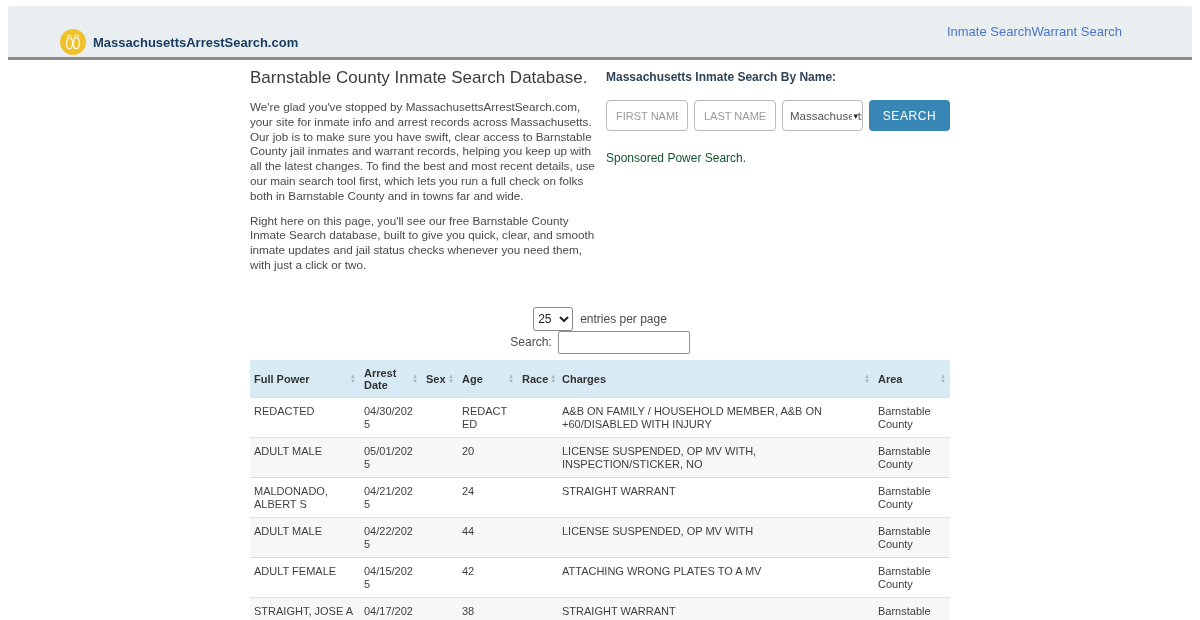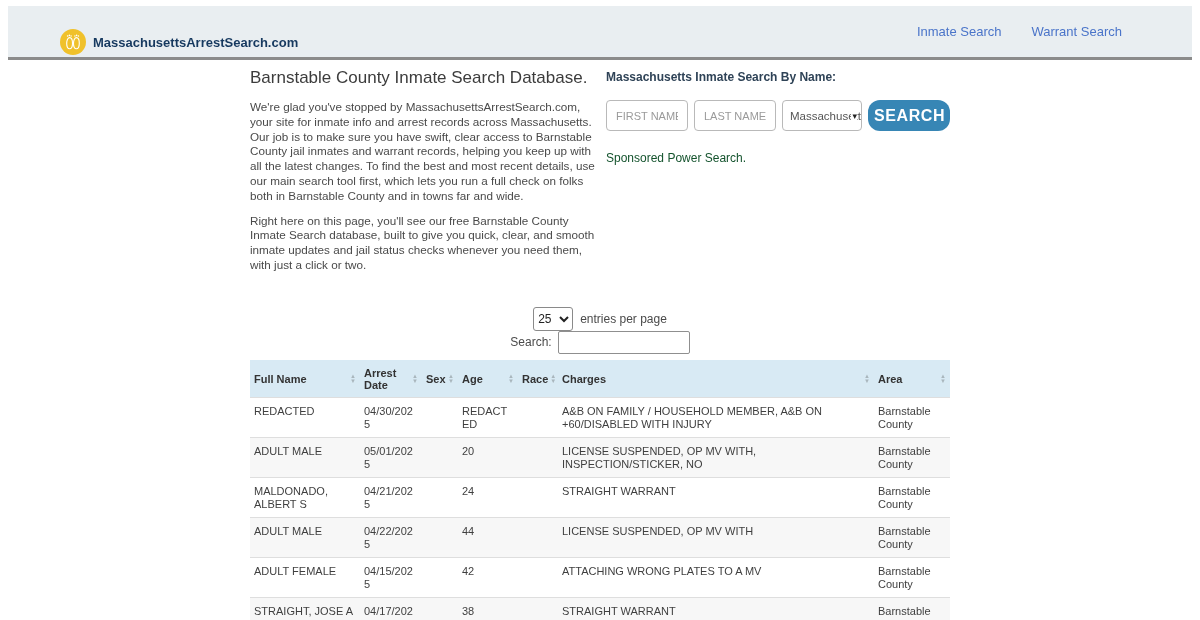--- a/index.html
+++ b/index.html
@@ -16,21 +16,21 @@
   .site-header {
     height:54px;
     background:#e9eef1;
     border-bottom:3px solid #8b8b8b;
     display:flex; align-items:center;
     padding:0 70px 0 52px;
   }
   .logo-wrap { display:flex; align-items:center; cursor:pointer;margin-top:21px; }
   .logo-circle { width:26px; height:26px; display:block; }
   .site-title { margin-left:7px; font-size:13px; font-weight:bold; color:#16395f; }
-  .nav { margin-left:auto; display:flex; gap:30px; }
+  .nav { margin-left:auto; display:flex; }
   .nav a { font-size:13px; color:#4a74c9; text-decoration:none; cursor:pointer; }
 
   
   .content { width:700px; margin:0 auto; }
   .two-col { display:flex; align-items:flex-start; margin-top:6px; }
   .col-left { width:345px; }
   .col-right { width:344px; margin-left:11px; }
 
   .page-title { font-size:17px; font-weight:400; color:#3c3c3c; margin:2px 0 12px 0; }
   .intro p { font-size:11.7px; line-height:14.8px; color:#4a4a4a; margin:0 0 10px 0; }
@@ -44,22 +44,22 @@
   }
   .form-row input::placeholder { color:#9a9a9a; }
   .state-select {
     width:82px; height:31px; border:1px solid #b9b9b9; border-radius:4px;
     background:#fff; position:relative; overflow:hidden; cursor:pointer;
     display:flex; align-items:center; padding:0 0 0 7px;
   }
   .state-select .state-text { font-size:11.5px; color:#555; white-space:nowrap; }
   .state-select .arrow { position:absolute; right:4px; top:50%; transform:translateY(-54%); font-size:9px; color:#222; background:#fff; padding-left:1px; }
   .search-btn {
-    width:82px; height:31px; border:none; border-radius:12px;
-    background:#3786b5; color:#fff; font-size:16px; font-weight:700;
+    width:82px; height:31px; border:none; border-radius:4px;
+    background:#3786b5; color:#fff; font-size:12px; font-weight:400;
     letter-spacing:0.6px; cursor:pointer; font-family:"Liberation Sans", sans-serif;
   }
   .sponsored { margin-top:20px; font-size:12px; color:#14532d; }
 
   
   .table-controls { display:flex; justify-content:space-between; align-items:center; margin-top:24px;flex-direction:column; }
   .entries-group { display:flex; align-items:center; }
   .entries-select {
     width:40px; height:24px; font-size:12px; color:#222;
     border:1px solid #8a8a8a; border-radius:3px; background:#fff;
@@ -175,21 +175,21 @@
           <col class="c-sex">
           <col class="c-age">
         <col class="c-race">
           <col class="c-charges">
           <col class="c-area">
       </colgroup>
       <thead>
         <tr>
           <th>
               <span class="th-inner">
-                <span>Full Name</span>
+                <span>Full Power</span>
                 <span class="sort">
                   <i>▲</i>
                   <i>▼</i>
                 </span>
               </span>
             </th>
           <th>
               <span class="th-inner">
                 <span>Arrest Date</span>
                 <span class="sort">

